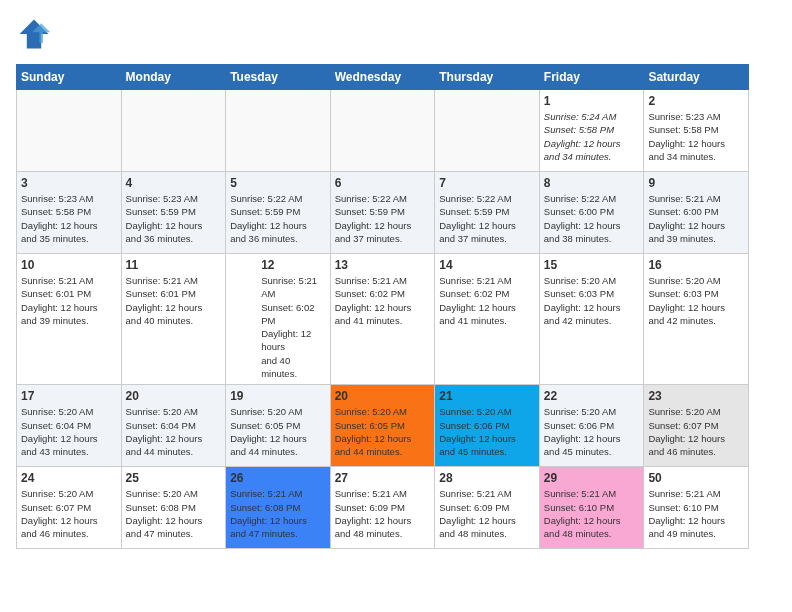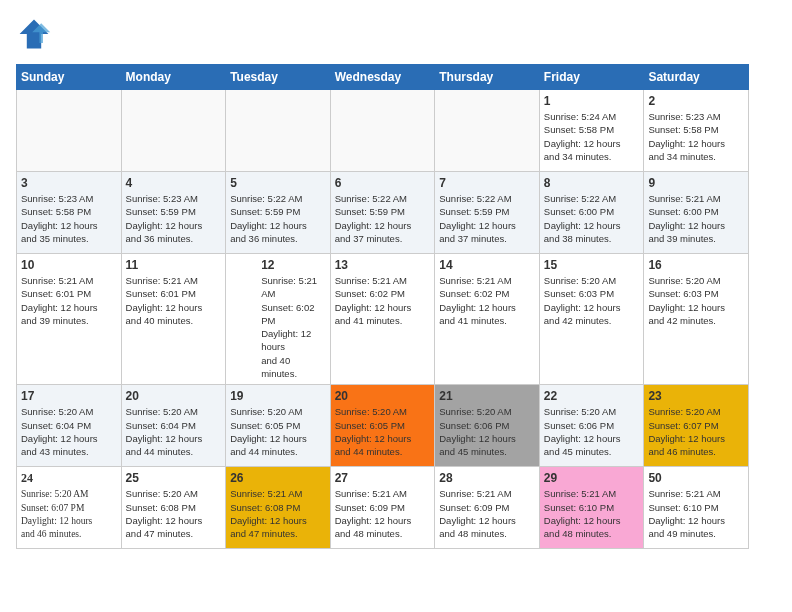--- a/index.html
+++ b/index.html
@@ -135,21 +135,21 @@
     </thead>
     <tbody id="calendar-body">
     <tr>
           <td class="empty" style="background: rgb(249, 249, 249);"></td>
           <td class="empty" style="background: rgb(249, 249, 249);"></td>
           <td class="empty" style="background: rgb(249, 249, 249);"></td>
           <td class="empty" style="background: rgb(249, 249, 249);"></td>
           <td class="empty" style="background: rgb(249, 249, 249);"></td>
           <td style="background: rgb(255, 255, 255);">
             <span class="day-num">1</span>
-            <div class="day-info" style="white-space: pre-line;">Sunrise: 5:24 AM
+            <div class="day-info" style="white-space: pre-line; font-style: italic;">Sunrise: 5:24 AM
 Sunset: 5:58 PM
 Daylight: 12 hours
 and 34 minutes.</div>
           </td>
           <td style="background: rgb(255, 255, 255);">
             <span class="day-num">2</span>
             <div class="day-info" style="white-space: pre-line;">Sunrise: 5:23 AM
 Sunset: 5:58 PM
 Daylight: 12 hours
 and 34 minutes.</div>
@@ -279,58 +279,58 @@
 Daylight: 12 hours
 and 44 minutes.</div>
           </td>
           <td style="background: #f97316;">
             <span class="day-num">20</span>
             <div class="day-info" style="white-space: pre-line;">Sunrise: 5:20 AM
 Sunset: 6:05 PM
 Daylight: 12 hours
 and 44 minutes.</div>
           </td>
-          <td style="background: #a3a3a3;">
+          <td style="background: #0ea5e9;">
             <span class="day-num">21</span>
             <div class="day-info" style="white-space: pre-line;">Sunrise: 5:20 AM
 Sunset: 6:06 PM
 Daylight: 12 hours
 and 45 minutes.</div>
           </td>
           <td style="background: rgb(240, 244, 248);">
             <span class="day-num">22</span>
             <div class="day-info" style="white-space: pre-line;">Sunrise: 5:20 AM
 Sunset: 6:06 PM
 Daylight: 12 hours
 and 45 minutes.</div>
           </td>
-          <td style="background: #eab308; margin-left: 16px;">
+          <td style="background: #e5e5e5; margin-left: 16px;">
             <span class="day-num">23</span>
             <div class="day-info" style="white-space: pre-line;">Sunrise: 5:20 AM
 Sunset: 6:07 PM
 Daylight: 12 hours
 and 46 minutes.</div>
           </td>
         </tr>
         <tr>
-          <td style="background: rgb(255, 255, 255); font-family: Liberation Serif, serif;">
+          <td style="background: rgb(255, 255, 255);">
             <span class="day-num">24</span>
             <div class="day-info" style="white-space: pre-line;">Sunrise: 5:20 AM
 Sunset: 6:07 PM
 Daylight: 12 hours
 and 46 minutes.</div>
           </td>
           <td style="background: rgb(255, 255, 255);">
             <span class="day-num">25</span>
             <div class="day-info" style="white-space: pre-line;">Sunrise: 5:20 AM
 Sunset: 6:08 PM
 Daylight: 12 hours
 and 47 minutes.</div>
           </td>
-          <td style="background: #eab308; margin-top: 12px;">
+          <td style="background: #3b82f6; margin-top: 12px;">
             <span class="day-num">26</span>
             <div class="day-info" style="white-space: pre-line;">Sunrise: 5:21 AM
 Sunset: 6:08 PM
 Daylight: 12 hours
 and 47 minutes.</div>
           </td>
           <td style="background: rgb(255, 255, 255);">
             <span class="day-num">27</span>
             <div class="day-info" style="white-space: pre-line;">Sunrise: 5:21 AM
 Sunset: 6:09 PM

